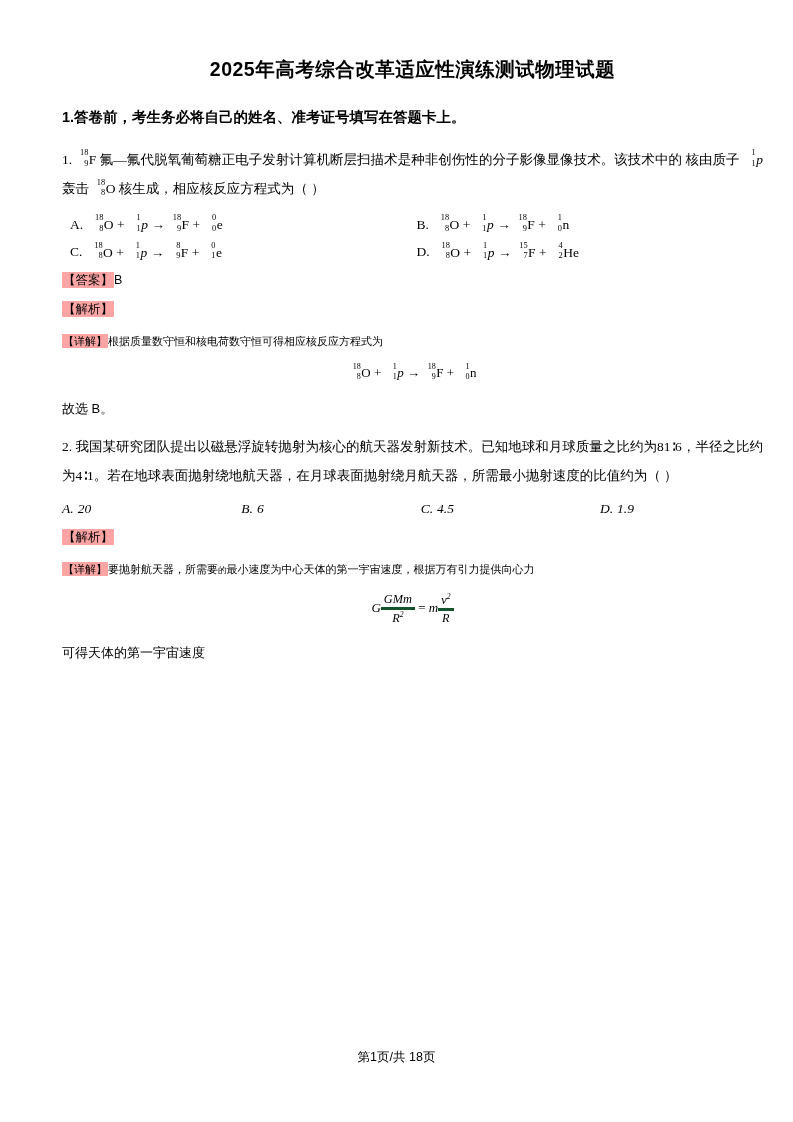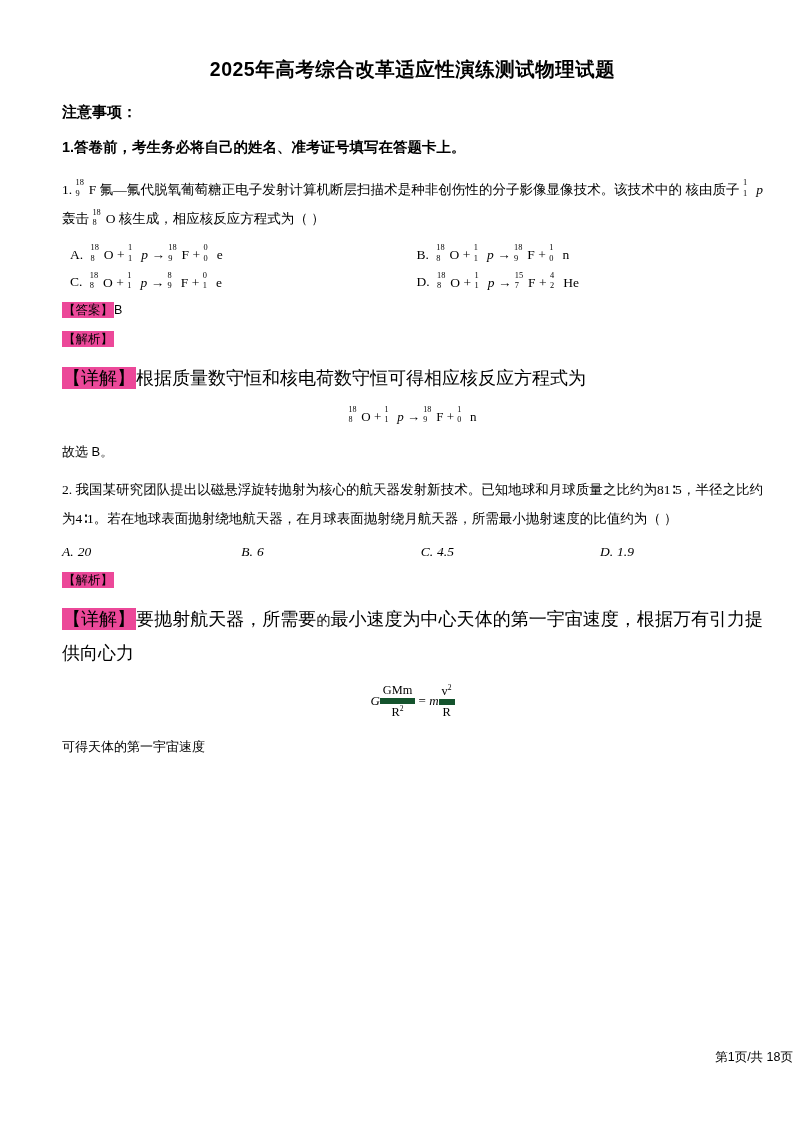--- a/index.html
+++ b/index.html
@@ -80,25 +80,25 @@
     margin-top: 10px;
     font-size: 13.5px;
     font-style: italic;
   }
   .ans-line {
     font-size: 12.5px;
     margin-top: 12px;
     font-family: "Liberation Sans", sans-serif;
   }
   .hl {
-    background: #ec4899;
+    background: #fca5a5;
     padding: 1px 1px;
   }
   .detail-line {
-    font-size: 18px;
+    font-size: 11px;
     margin-top: 13px;
     font-family: "Liberation Sans", sans-serif;
     line-height: 1.9;
     text-align: justify;
   }
   .detail-line .hl { font-family: "Liberation Sans", sans-serif; }
   .formula-center {
     text-align: center;
     margin-top: 12px;
     font-size: 13px;
@@ -106,37 +106,37 @@
   .conc-line {
     font-size: 13px;
     margin-top: 18px;
     font-family: "Liberation Sans", sans-serif;
   }
   .footer {
     position: absolute;
     left: 0;
     right: 0;
     bottom: 56px;
-    text-align: right;
+    text-align: center;
     font-size: 12.5px;
     font-family: "Liberation Sans", sans-serif;
   }
   
   .nuc {
     display: inline-block;
     position: relative;
     white-space: nowrap;
     vertical-align: baseline;
   }
   .pre {
     display: inline-block;
     vertical-align: baseline;
     position: relative;
     width: 0.95em;
-    text-align: left;
+    text-align: right;
     margin-right: 0.5px;
     font-size: 1em;
   }
   .pre .sup {
     display: block;
     font-size: 0.62em;
     line-height: 0.9;
     position: relative;
     top: -0.15em;
   }
@@ -150,39 +150,40 @@
   .sym { font-style: italic; }
   .symu { font-style: normal; }
   .frac {
     display: inline-block;
     vertical-align: middle;
     text-align: center;
     font-size: 0.95em;
   }
   .frac .num {
     display: block;
-    border-bottom: 6px solid #14532d;
+    border-bottom: 3px solid #14532d;
     padding: 0 3px;
+    font-style: italic;
   }
   .frac .den {
     display: block;
     padding: 0 3px;
+    font-style: italic;
   }
   sup.small { font-size: 0.62em; vertical-align: super; }
   .opt-label { margin-right: 4px; }
   .sub-note { font-size: 0.78em; }
 </style>
 </head>
 <body>
 
 <div class="page">
 
   <div class="doc-title">2025年高考综合改革适应性演练测试物理试题</div>
 
-  <div class="notice-head">注意事项：</div>
 
   <div class="notice-item">1.答卷前，考生务必将自己的姓名、准考证号填写在答题卡上。</div>
 
 
   <div class="q-block">
     <div class="q-text">
       <span>1.</span>
       <span class="nuc"><span class="pre"><span class="sup">18</span><span class="sub">9</span></span><span class="symu">F</span></span>
       <span>氟—氟代脱氧葡萄糖正电子发射计算机断层扫描术是种非创伤性的分子影像显像技术。该技术中的</span>
       <span>核由质子</span>
@@ -237,21 +238,21 @@
       <span class="nuc"><span class="pre"><span class="sup">1</span><span class="sub">1</span></span><span class="sym">p</span></span> →
       <span class="nuc"><span class="pre"><span class="sup">18</span><span class="sub">9</span></span><span class="symu">F</span></span> +
       <span class="nuc"><span class="pre"><span class="sup">1</span><span class="sub">0</span></span><span class="symu">n</span></span>
     </div>
     <div class="conc-line">故选 B。</div>
   </div>
 
   <div class="q-block">
     <div class="q-text-2">
       <span>2.</span>
-      <span>我国某研究团队提出以磁悬浮旋转抛射为核心的航天器发射新技术。已知地球和月球质量之比约为81∶5，半径之比约为4∶1。若在地球表面抛射绕地航天器，在月球表面抛射绕月航天器，所需最小抛射速度的比值约为（     ）</span>
+      <span>我国某研究团队提出以磁悬浮旋转抛射为核心的航天器发射新技术。已知地球和月球质量之比约为81∶6，半径之比约为4∶1。若在地球表面抛射绕地航天器，在月球表面抛射绕月航天器，所需最小抛射速度的比值约为（     ）</span>
     </div>
 
     <div class="opts-row4">
       <div>
         <span class="opt-label">A.</span><span>20</span>
       </div>
       <div>
         <span class="opt-label">B.</span><span>6</span>
       </div>
       <div>

